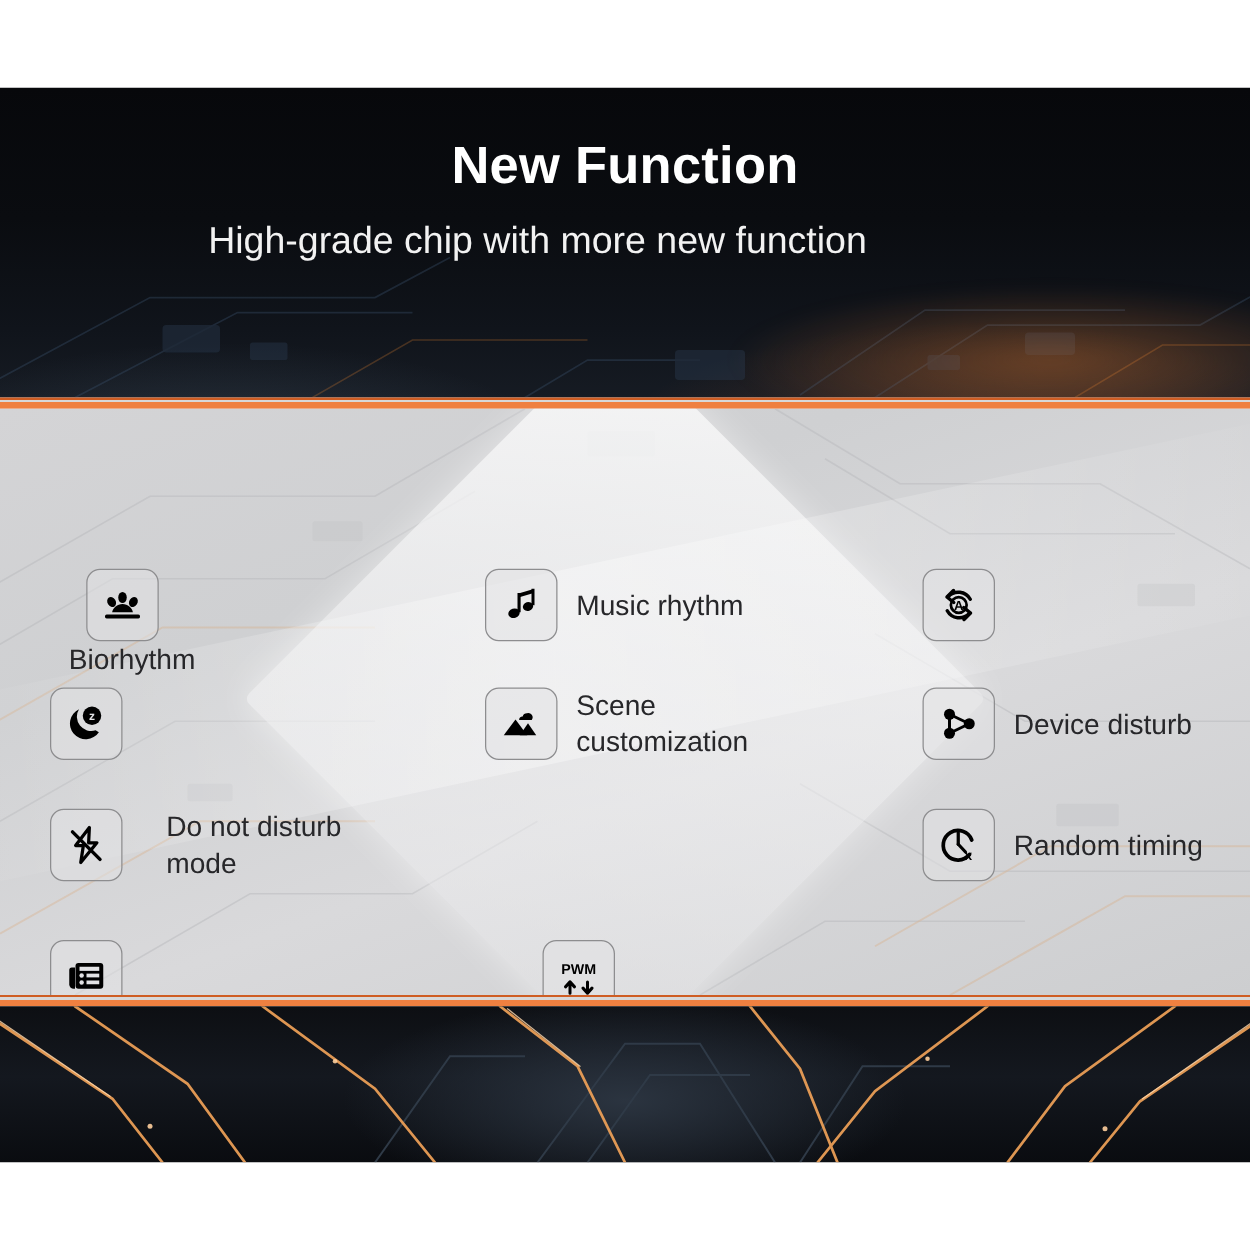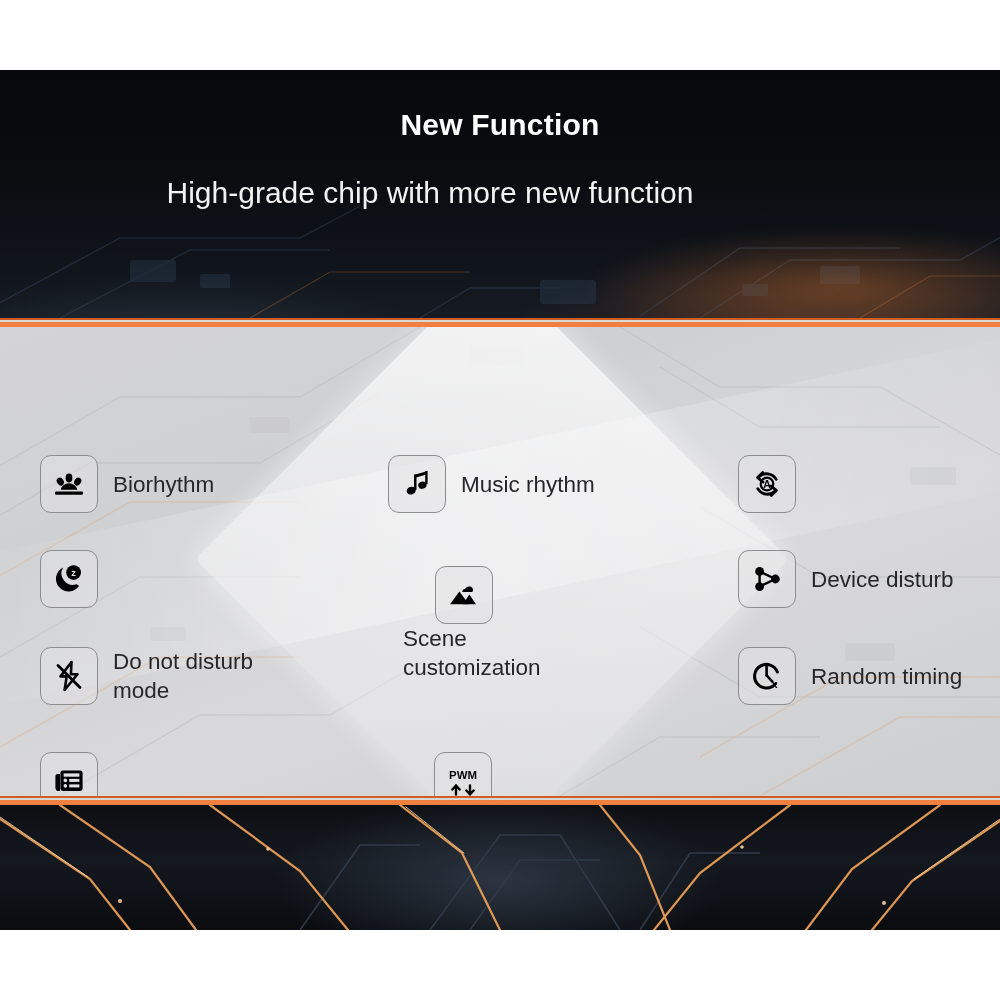--- a/index.html
+++ b/index.html
@@ -47,21 +47,21 @@
     width: 520px; height: 120px;
     background: radial-gradient(ellipse at center, rgba(240,130,50,.35) 0%, rgba(240,130,50,0) 70%);
     filter: blur(6px);
   }
   .title {
     position: absolute;
     left: 0; top: 38px;
     width: 1000px;
     text-align: center;
     color: #ffffff;
-    font-size: 30px;
+    font-size: 42px;
     font-weight: bold;
     letter-spacing: .2px;
   }
   .subtitle {
     position: absolute;
     left: 0; top: 106px;
     width: 860px;
     text-align: center;
     color: #f2f2f2;
     font-size: 30px;
@@ -201,21 +201,21 @@
         <path d="M-20 260 L130 175 L300 175"></path>
         <path d="M0 420 L160 330 L300 330"></path>
         <path d="M700 430 L840 350 L1000 350"></path>
         <path d="M760 469 L900 390 L1000 390"></path>
       </g>
     </svg>
 
     <div class="chip"></div>
     <div class="sheen"></div>
 
-    <div class="item" style="left:40px; top:128px;">
+    <div class="item" style="left:40px; top:128px;flex-direction:column;">
       <div class="ibox">
         <svg width="36" height="36" viewBox="0 0 36 36">
           <ellipse cx="18" cy="12" rx="3.4" ry="4.4" fill="#000"></ellipse>
           <ellipse cx="9.3" cy="15.6" rx="3.3" ry="4.2" fill="#000" transform="rotate(-32 9.3 15.6)"></ellipse>
           <ellipse cx="26.7" cy="15.6" rx="3.3" ry="4.2" fill="#000" transform="rotate(32 26.7 15.6)"></ellipse>
           <path d="M18 17.2c4.3 0 7.6 3 8.3 6.6H9.7c.7-3.6 4-6.6 8.3-6.6z" fill="#000"></path>
           <rect x="4" y="25.6" width="28" height="3.1" rx="1.3" fill="#000"></rect>
         </svg>
       </div>
       <div class="lbl">Biorhythm</div>
@@ -224,21 +224,21 @@
     <div class="item" style="left:40px; top:223px;">
       <div class="ibox">
         <svg width="36" height="36" viewBox="0 0 36 36">
           <path d="M25.5 23.2A11.4 11.4 0 0 1 12.2 6.4a12.6 12.6 0 1 0 15.9 18.3 11.3 11.3 0 0 1-2.6-1.5z" fill="#000"></path>
           <circle cx="22.6" cy="11.6" r="7.4" fill="#000"></circle>
           <text x="22.6" y="15.2" font-family="'Liberation Sans',sans-serif" font-size="9.5" font-weight="bold" fill="#e3e3e5" text-anchor="middle">z</text>
         </svg>
       </div>
     </div>
 
-    <div class="item" style="left:40px; top:320px;">
+    <div class="item" style="left:40px; top:320px;gap:20px;">
       <div class="ibox">
         <svg width="36" height="36" viewBox="0 0 36 36">
           <path d="M20.5 4 L9.5 18.4h6.2L13.6 32 26.5 16.2h-6.6z" fill="none" stroke="#000" stroke-width="2.6" stroke-linejoin="round"></path>
           <line x1="7" y1="7.5" x2="29" y2="29.5" stroke="#000" stroke-width="2.8" stroke-linecap="round"></line>
         </svg>
       </div>
       <div class="lbl">Do not disturb
 mode</div>
     </div>
 
@@ -262,21 +262,21 @@
           <path d="M16.4 8.6 L28 5.2v3.1L16.4 11.7z" fill="#000"></path>
           <rect x="15" y="8.4" width="2.5" height="15.4" fill="#000"></rect>
           <rect x="26.2" y="5" width="2.4" height="13.2" fill="#000"></rect>
           <ellipse cx="12.2" cy="24.6" rx="4.6" ry="3.8" fill="#000" transform="rotate(-18 12.2 24.6)"></ellipse>
           <ellipse cx="23.4" cy="19.2" rx="4.2" ry="3.5" fill="#000" transform="rotate(-18 23.4 19.2)"></ellipse>
         </svg>
       </div>
       <div class="lbl">Music rhythm</div>
     </div>
 
-    <div class="item" style="left:388px; top:239px;flex-direction:column;">
+    <div class="item" style="left:388px; top:223px;">
       <div class="ibox">
         <svg width="36" height="36" viewBox="0 0 36 36">
           <path d="M22.5 9.6a3.6 3.6 0 0 0-3.4 2.5 2.9 2.9 0 0 0-2.8 2.9h10.1a3.5 3.5 0 0 0-3.9-5.4z" fill="#000"></path>
           <path d="M13.4 14.6 4 27.2h18.8z" fill="#000"></path>
           <path d="M23.4 17.6 16.8 27.2H30z" fill="#000"></path>
         </svg>
       </div>
       <div class="lbl">Scene
 customization</div>
     </div>

